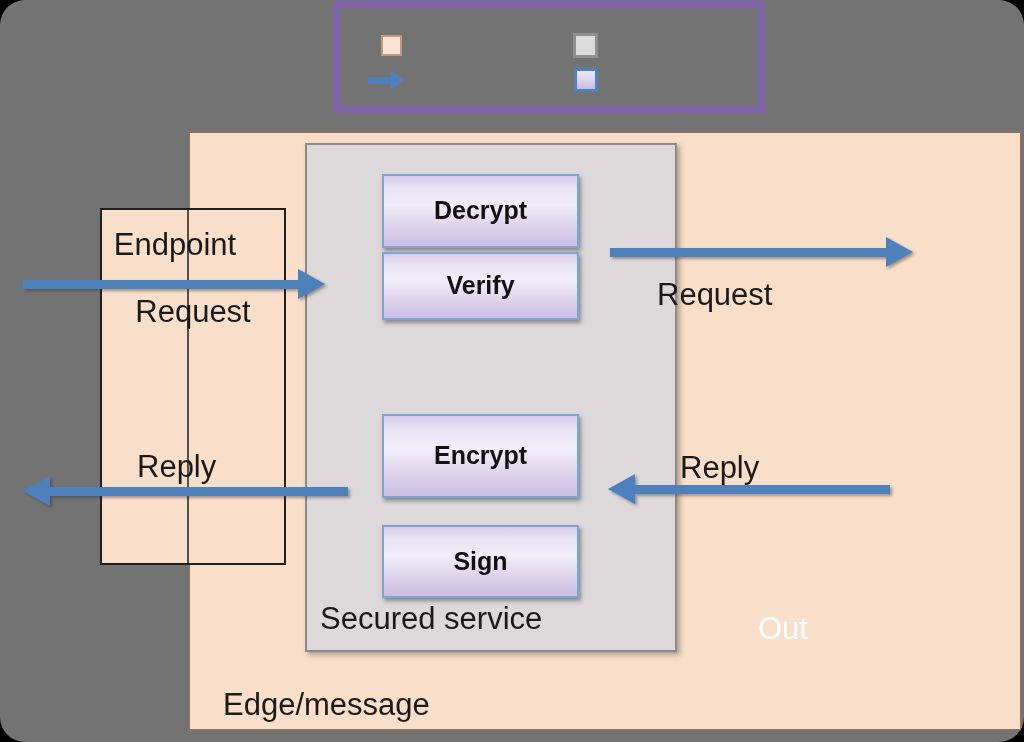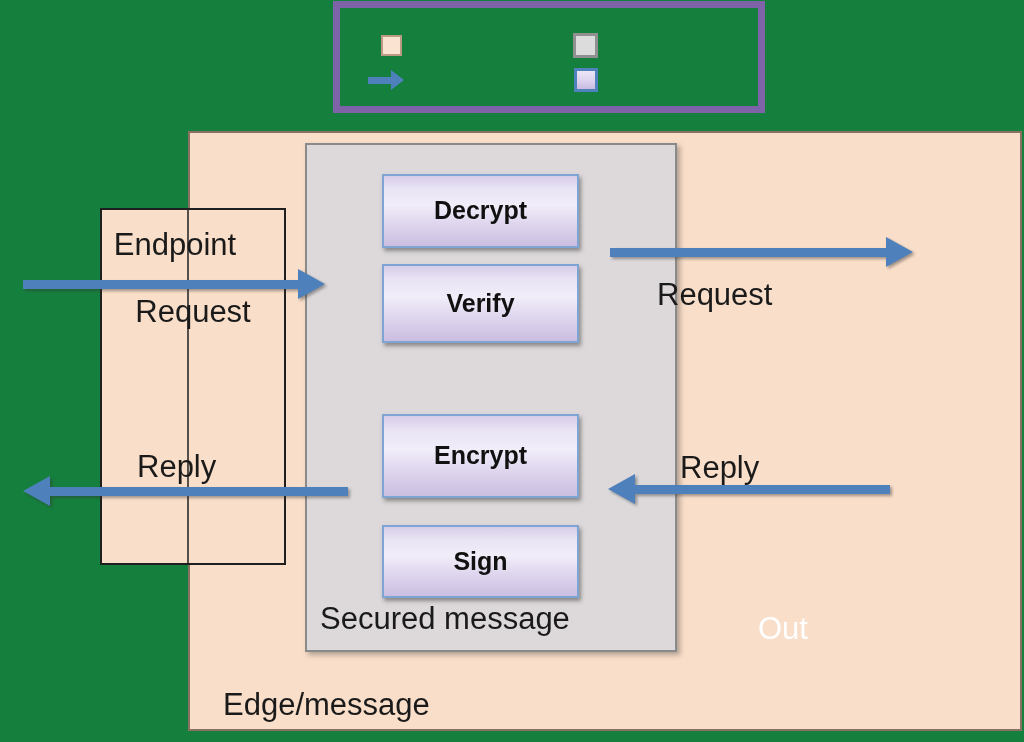--- a/index.html
+++ b/index.html
@@ -1,18 +1,18 @@
 <!DOCTYPE html>
 <html><head>
 <meta charset="utf-8">
 <style>
   html,body{margin:0;padding:0;background:#000;}
   #canvas{
-    position:relative;width:1024px;height:742px;background:#15803d;overflow:hidden;
-    font-family:"Liberation Sans",sans-serif;color:#1a1a1a;
+    position:relative;width:1024px;height:742px;background:#737373;overflow:hidden;
+    font-family:"Liberation Sans",sans-serif;color:#1a1a1a;border-radius:25px;
   }
   
   .legend-box{
     position:absolute;left:333px;top:1px;width:432px;height:112px;
     border:7px solid #7e63a8;box-sizing:border-box;background:transparent;
   }
   .legend-swatch{position:absolute;box-sizing:border-box;}
   .sw-peach{left:41px;top:27px;width:21px;height:21px;background:#fbe3d1;border:2px solid #bc9b85;}
   .sw-gray{left:233px;top:25px;width:25px;height:25px;background:#dcdcdc;border:3px solid #909090;}
   .sw-lavender{left:234px;top:60px;width:24px;height:24px;border:3px solid #4f81bd;
@@ -41,21 +41,21 @@
   
   .op-box{
     position:absolute;left:382px;width:197px;z-index:6;box-sizing:border-box;
     border:2px solid #7ea4d4;
     background:linear-gradient(180deg,#d7cce9 0%,#e9e4f4 18%,#f1edf9 42%,#dfd6ee 68%,#cbbee1 100%);
     box-shadow:2px 3px 4px rgba(70,70,70,0.55);
     display:flex;align-items:center;justify-content:center;text-align:center;
     font-weight:bold;font-size:25px;line-height:1.25;color:#111;
   }
   .op-decrypt{top:174px;height:74px;}
-  .op-verify{top:264px;height:79px;}
+  .op-verify{top:252px;height:68px;}
   .op-encrypt{top:414px;height:84px;}
   .op-sign{top:525px;height:73px;}
   .op-label span{display:block;}
   
   .arrow{position:absolute;z-index:7;filter:drop-shadow(2px 2px 1.5px rgba(50,50,50,0.45));}
   .arrow .shaft{position:absolute;top:11px;height:9px;background:#4e81bc;}
   .arrow .head-right{position:absolute;top:0;width:0;height:0;
     border-top:15.5px solid transparent;border-bottom:15.5px solid transparent;border-left:27px solid #4e81bc;}
   .arrow .head-left{position:absolute;top:0;left:0;width:0;height:0;
     border-top:15.5px solid transparent;border-bottom:15.5px solid transparent;border-right:27px solid #4e81bc;}
@@ -130,17 +130,17 @@
   <div class="arrow arr-reply-right">
     <div class="head-left"></div>
     <div class="shaft"></div>
   </div>
 
   <div class="lbl lbl-endpoint">Endpoint</div>
   <div class="lbl lbl-request-left">Request</div>
   <div class="lbl lbl-reply-left">Reply</div>
   <div class="lbl lbl-request-right">Request</div>
   <div class="lbl lbl-reply-right">Reply</div>
-  <div class="lbl lbl-secured">Secured message</div>
+  <div class="lbl lbl-secured">Secured service</div>
   <div class="lbl lbl-out">Out</div>
   <div class="lbl lbl-edge">Edge/message</div>
 
 </div>
 
 </body></html>

